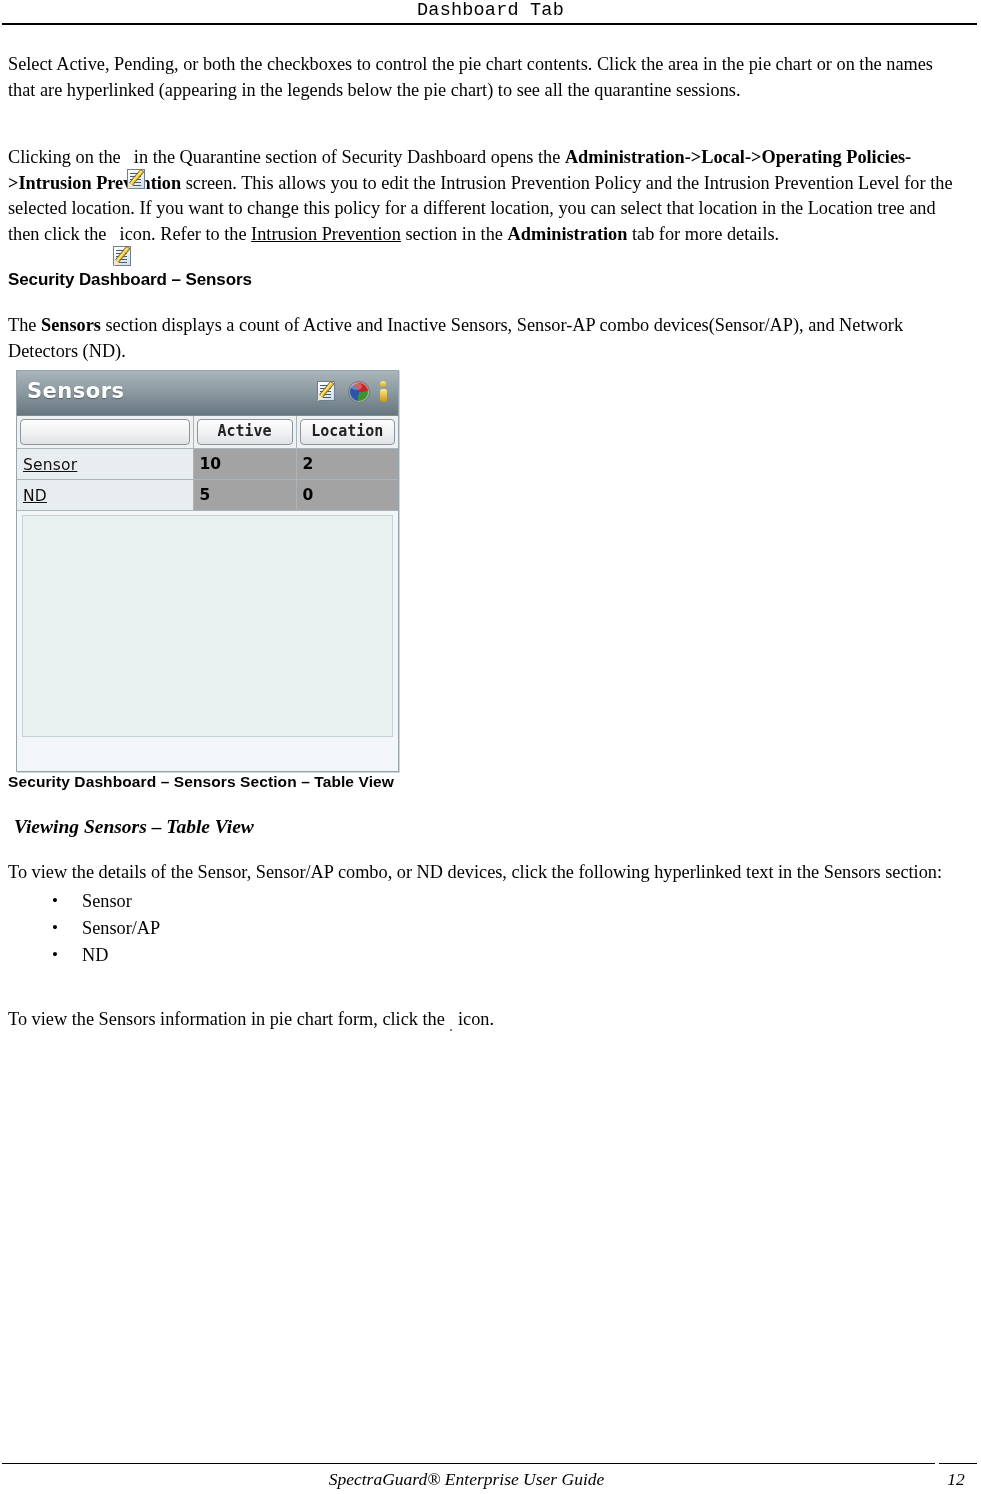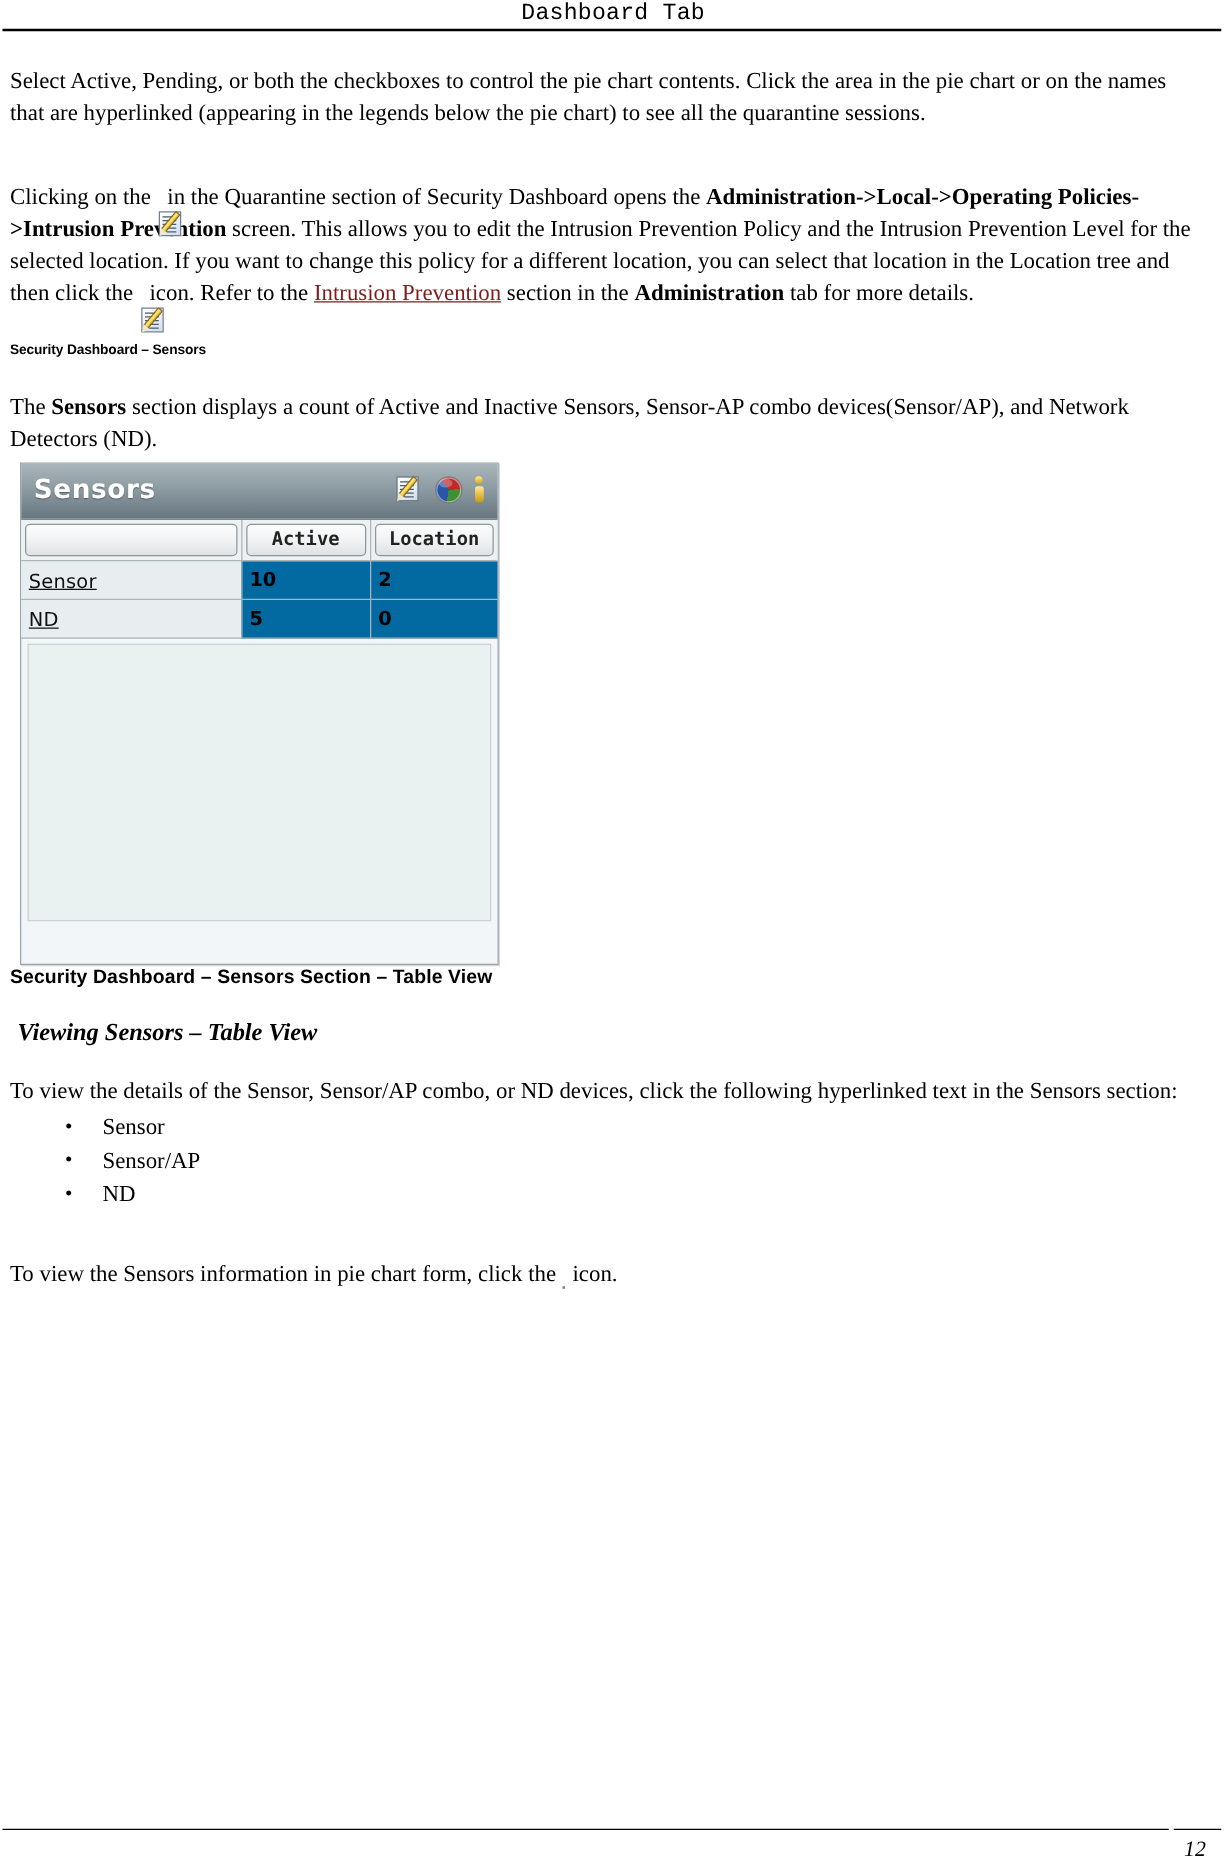--- a/index.html
+++ b/index.html
@@ -78,38 +78,38 @@
     font-weight: bold;
     font-size: 19.5px;
     line-height: 26px;
     padding-left: 6px;
   }
 
   h3.heading-sans {
     margin: 0;
     font-family: "Liberation Sans", "DejaVu Sans", sans-serif;
     font-weight: bold;
-    font-size: 11px;
+    font-size: 17px;
     line-height: 22px;
     letter-spacing: -0.1px;
   }
 
   .caption {
     margin: 0;
     font-family: "Liberation Sans", "DejaVu Sans", sans-serif;
     font-weight: bold;
     font-size: 15.5px;
     line-height: 20px;
     letter-spacing: 0.1px;
   }
 
   b, strong { font-weight: bold; }
 
   a.doclink {
-    color: #7f1d1d;
+    color: #000000;
     text-decoration: underline;
   }
 
   
   ul.bullets {
     margin: 2px 0 0 0;
     padding: 0 0 0 44px;
     list-style: none;
   }
   ul.bullets li {
@@ -301,21 +301,21 @@
     background: #e8eef0;
   }
   .cell-label .lnk {
     font-family: "DejaVu Sans", "Liberation Sans", sans-serif;
     font-size: 15.5px;
     color: #111111;
     text-decoration: underline;
     letter-spacing: 0.2px;
   }
   .cell-num {
-    background: #0369a1;
+    background: #a3a3a3;
     font-family: "DejaVu Sans", "Liberation Sans", sans-serif;
     font-weight: bold;
     font-size: 15.5px;
     color: #000000;
   }
   .widget-body-blank {
     background: #eaf1f1;
     border: 1px solid #c6d2d4;
     margin: 4px 5px 6px 5px;
     height: 222px;
@@ -472,16 +472,17 @@
 
     <div class="spacer-20"></div>
 
     <p class="body-text"><span>To view the Sensors information in pie chart form, click the </span><span class="inline-icon"><span class="icon-pie" style="width:18px;height:18px;"></span></span><span> icon.</span></p>
 
   </div>
 
   <div class="page-footer">
     <div class="footer-rule"></div>
     <div class="footer-pagenum-rule"></div>
+    <div class="footer-text">SpectraGuard® Enterprise User Guide</div>
     <div class="footer-pagenum">12</div>
   </div>
 
 </div>
 
 </body></html>

